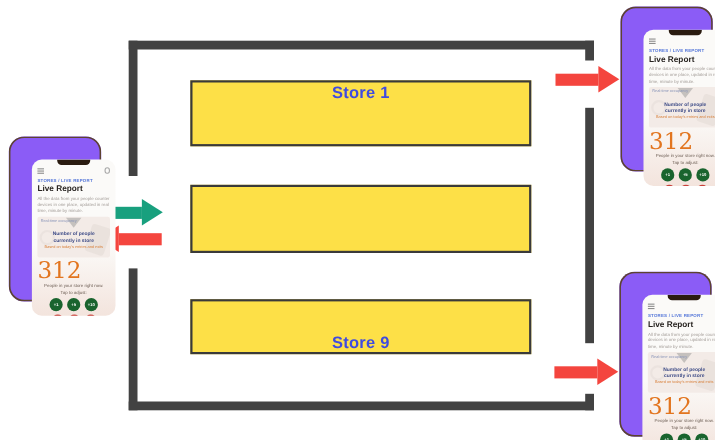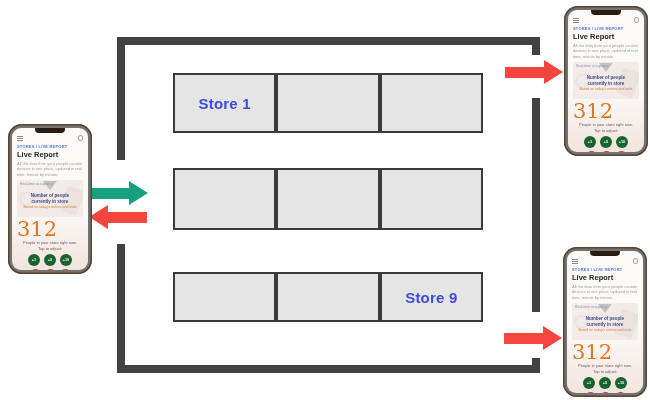--- a/index.html
+++ b/index.html
@@ -10,42 +10,42 @@
   .wall{position:absolute;background:var(--wall,#424242);}
   .wall-top{left:117px;top:37px;width:423px;height:8px;}
   .wall-bottom{left:117px;top:365px;width:423px;height:8px;}
   .wall-left-upper{left:117px;top:37px;width:8px;height:123px;}
   .wall-left-lower{left:117px;top:244px;width:8px;height:129px;}
   .wall-right-upper{left:532px;top:37px;width:8px;height:18px;}
   .wall-right-mid{left:532px;top:98px;width:8px;height:214px;}
   .wall-right-lower{left:532px;top:358px;width:8px;height:15px;}
 
   
-  .store-row{position:absolute;left:173px;width:310px;background:#e5e5e5;
-             border:2px solid var(--store-border,#3a3a3a);display:flex;box-sizing:border-box;}
+  .store-row{position:absolute;left:173px;width:310px;background:#fde047;
+             border:2px solid var(--store-border,#3a3a3a);display:flex;box-sizing:border-box;flex-direction:column;}
   .store-row .cell{flex:1;display:flex;align-items:center;justify-content:center;}
   .store-row .divider{width:4px;background:var(--store-border,#3a3a3a);}
   .store-label{font-size:15px;font-weight:bold;color:var(--store-label,#3f4be0);letter-spacing:.2px;}
 
   
   .arrow{position:absolute;height:24px;display:flex;align-items:center;}
   .arrow .shaft{flex:1;height:11px;}
   .arrow .head{width:0;height:0;border-top:12px solid transparent;border-bottom:12px solid transparent;}
   .arrow.right .head{border-left:19px solid;}
   .arrow.left .head{border-right:19px solid;}
   .arrow.green .shaft{background:var(--arrow-in,#18a07e);}
   .arrow.green.right .head{border-left-color:var(--arrow-in,#18a07e);}
   .arrow.red .shaft{background:var(--arrow-out,#f4453e);}
   .arrow.red.right .head{border-left-color:var(--arrow-out,#f4453e);}
   .arrow.red.left .head{border-right-color:var(--arrow-out,#f4453e);}
 
   
   .phone-slot{position:absolute;width:84px;height:150px;}
-  .phone{width:84px;height:150px;background:#737373;border-radius:14px;box-sizing:border-box;
-         padding:4px;box-shadow:inset 0 0 0 1.5px #5d4330;}
+  .phone{width:84px;height:150px;background:#8b5cf6;border-radius:14px;box-sizing:border-box;
+         padding:21px;box-shadow:inset 0 0 0 1.5px #5d4330;}
   .screen{position:relative;width:76px;height:142px;border-radius:9px;overflow:hidden;
           background:linear-gradient(180deg,#fbfaf8 55%,#f3e4dd 100%);
           padding:0 5px;box-sizing:border-box;}
   .notch{position:absolute;top:0;left:50%;transform:translateX(-50%);width:30px;height:5px;
          background:#2a1b10;border-radius:0 0 4px 4px;}
   .p-header{display:flex;justify-content:space-between;align-items:center;margin-top:7px;height:6px;}
   .menu-icon i{display:block;width:6px;height:1px;background:#8d8d8d;margin:1px 0;}
   .bell{width:5px;height:6px;border:1px solid #a9a9a9;border-radius:50% 50% 45% 45%;box-sizing:border-box;}
   .crumb{margin-top:3px;font-size:4px;font-weight:bold;color:#5577d9;letter-spacing:.2px;}
   .p-title{margin-top:1px;font-size:7.5px;font-weight:bold;color:#26221f;}

